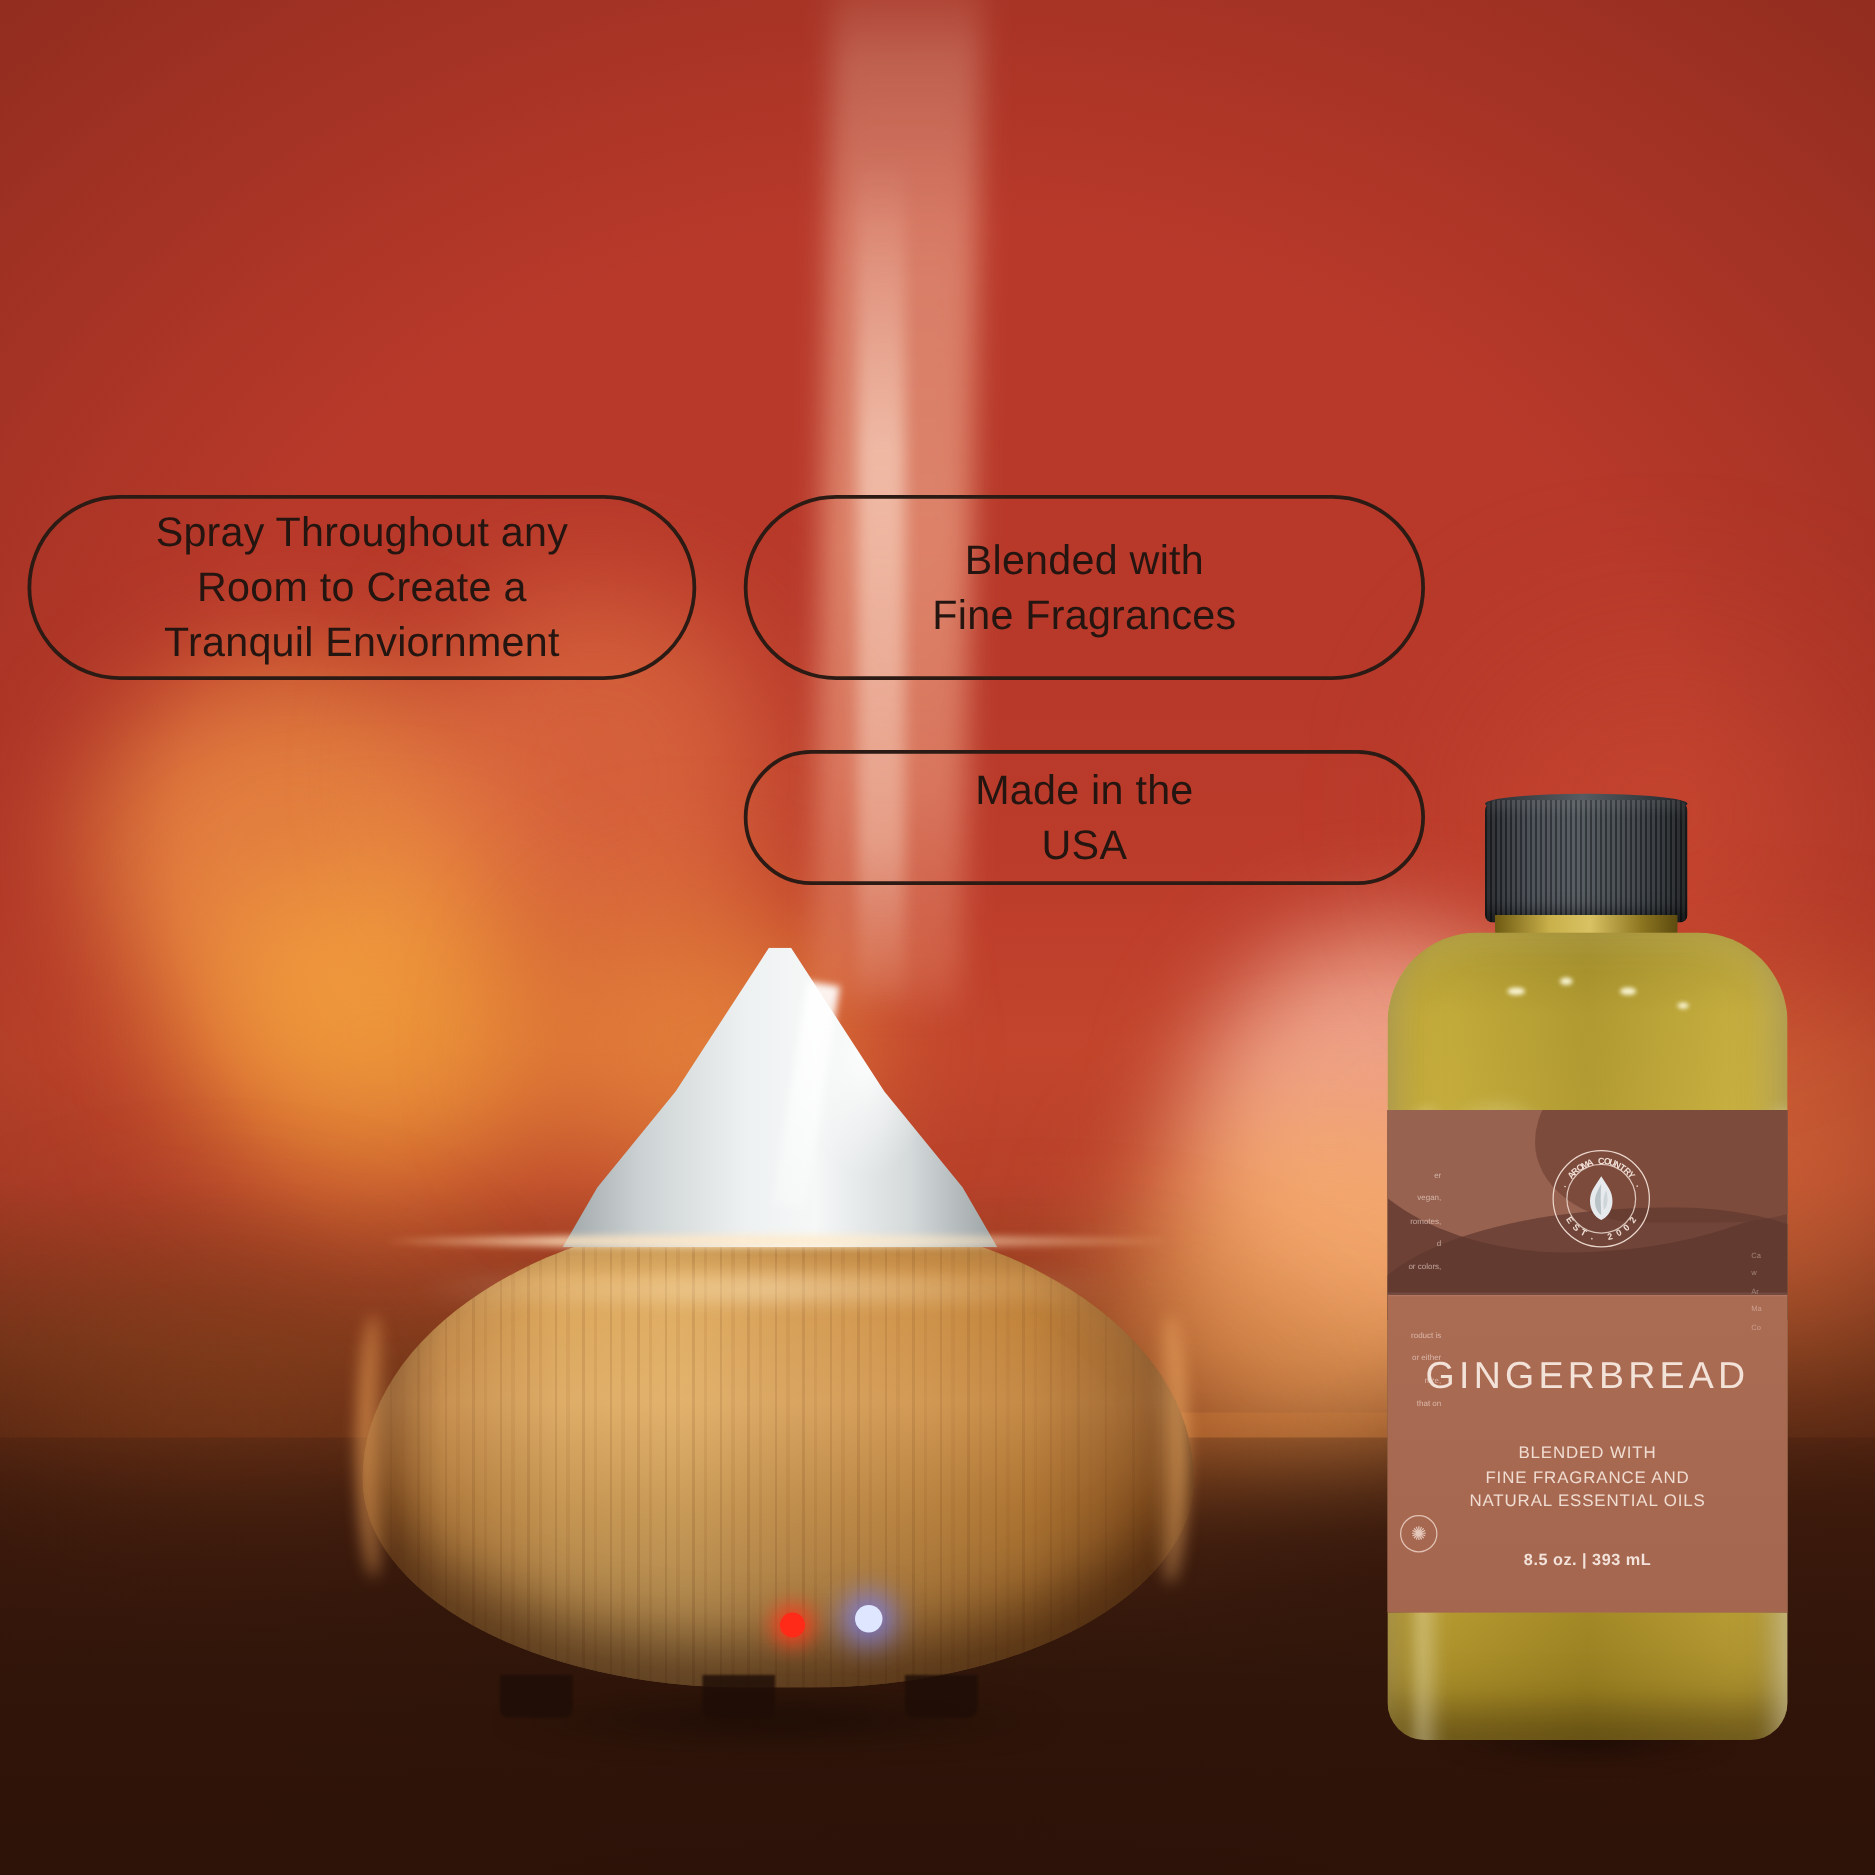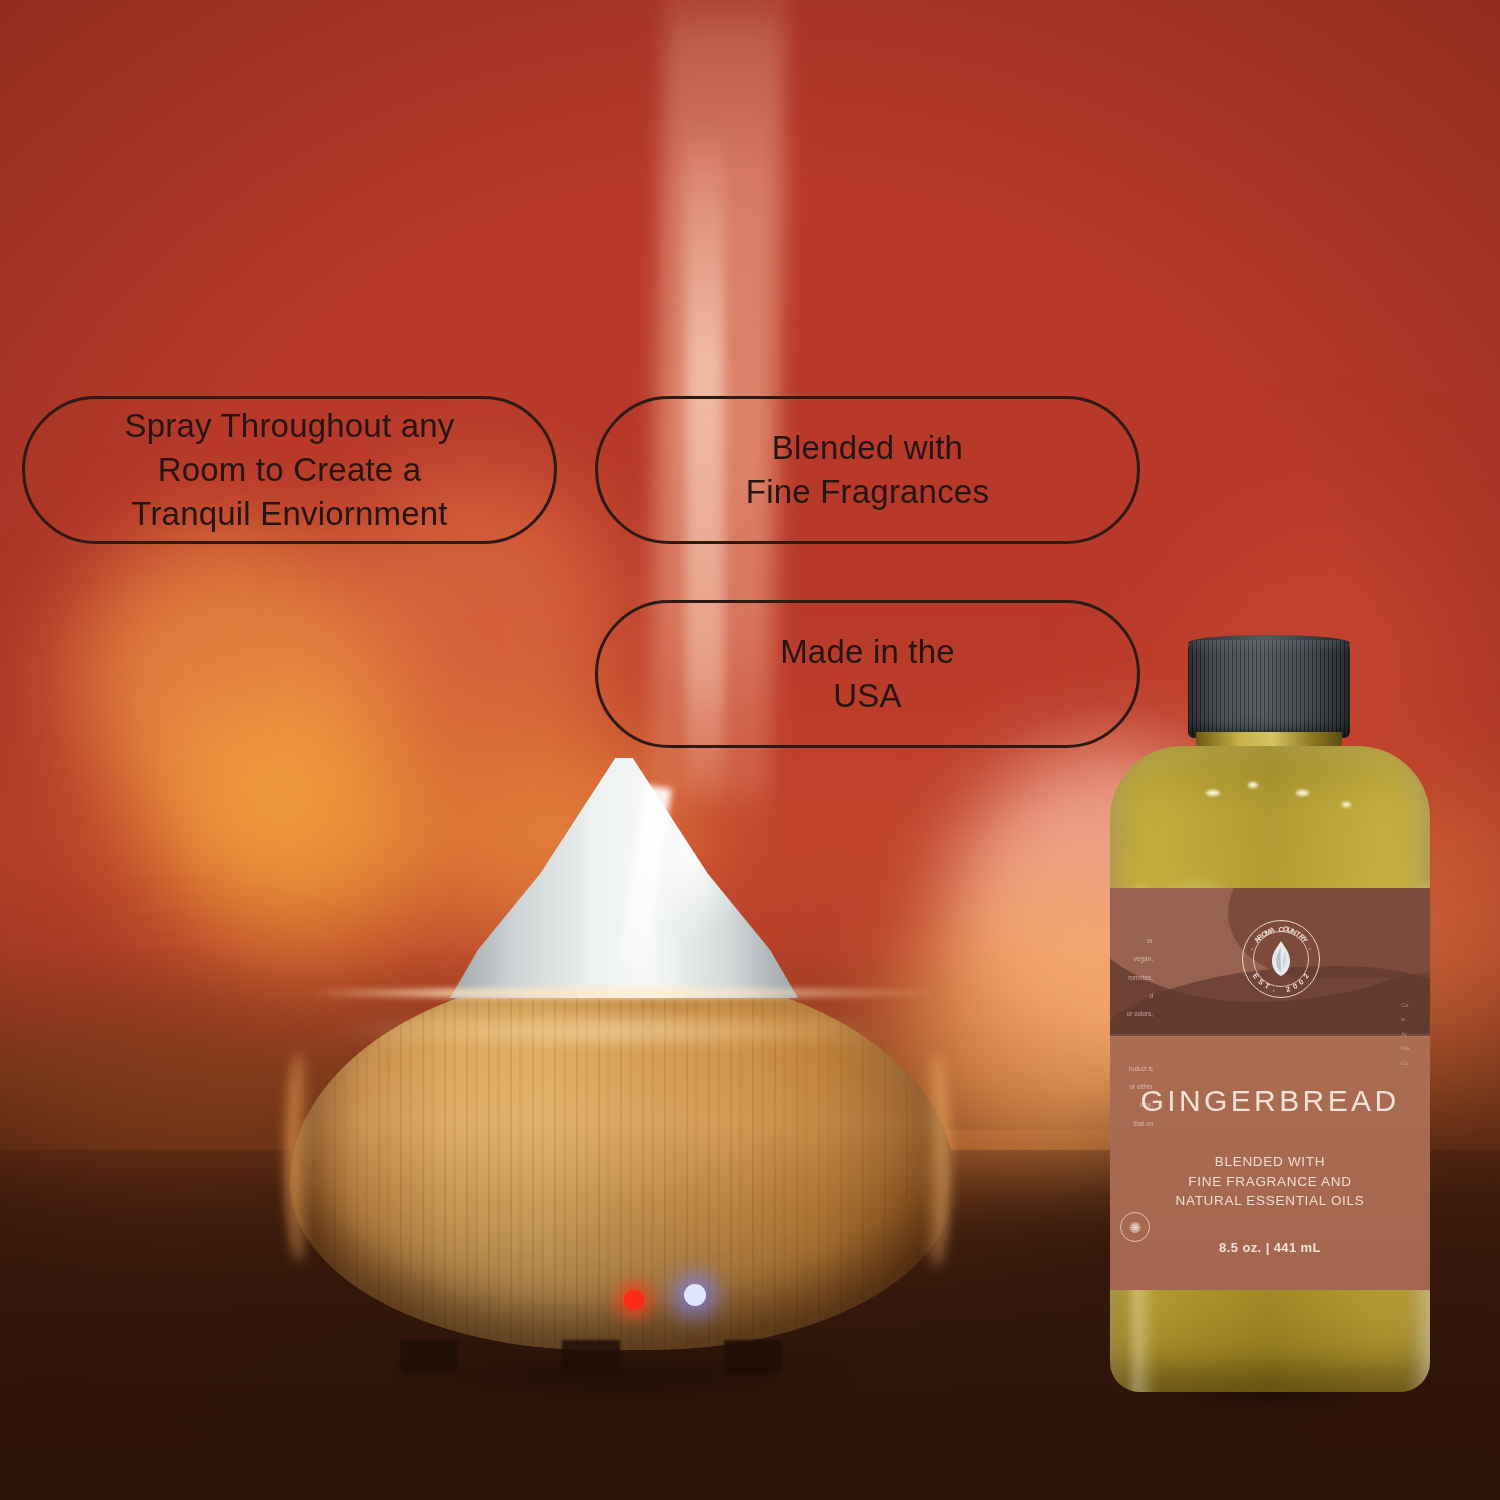--- a/index.html
+++ b/index.html
@@ -114,21 +114,21 @@
   .pill-text{
     font-family:"Liberation Sans", sans-serif;
     font-weight:300;
     font-size:33px; line-height:1.34;
     color:#241511; letter-spacing:.2px;
     white-space:pre-line;
   }
   #pill-1{ left:22px;  top:396px; width:535px; height:148px; }
   #pill-2{ left:595px; top:396px; width:545px; height:148px; }
   #pill-3{ left:22px;  top:600px; width:535px; height:148px; }
-  #pill-4{ left:595px; top:600px; width:545px; height:148px; }
+  #pill-4{ left:595px; top:600px; width:545px; height:108px; }
 
   
   .diffuser{ position:absolute; left:272px; top:752px; width:700px; height:660px; z-index:10; }
   .dif-body{
     position:absolute; left:18px; top:218px; width:665px; height:380px;
     border-radius:50% 50% 46% 46% / 56% 56% 44% 44%;
     background:
       linear-gradient(to bottom,
         rgba(0,0,0,.18) 0%, rgba(0,0,0,0) 14%, rgba(255,255,255,.07) 40%,
         rgba(0,0,0,.10) 62%, rgba(0,0,0,.30) 100%),
@@ -537,18 +537,18 @@
       <div class="lbl-fine2">Ca
 w
 Ar
 Ma
 Co</div>
 
       <div class="lbl-name">GINGERBREAD</div>
       <div class="lbl-sub">BLENDED WITH
 FINE FRAGRANCE AND
 NATURAL ESSENTIAL OILS</div>
-      <div class="lbl-vol">8.5 oz. | 441 mL</div>
+      <div class="lbl-vol">8.5 oz. | 393 mL</div>
       <div class="lbl-seal">✺</div>
     </div>
   </div>
 
 </div>
 
 </body></html>

